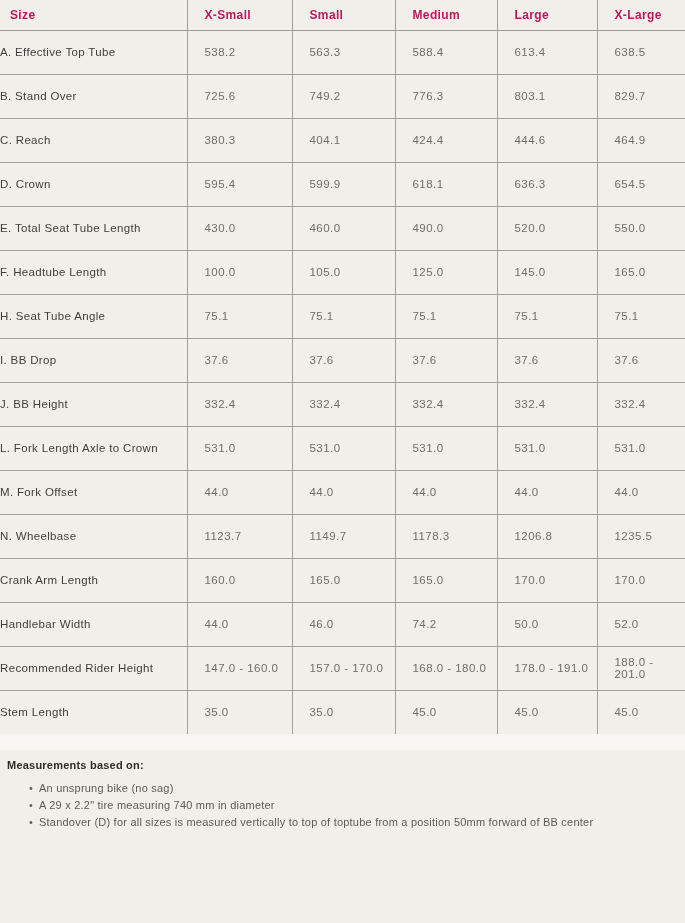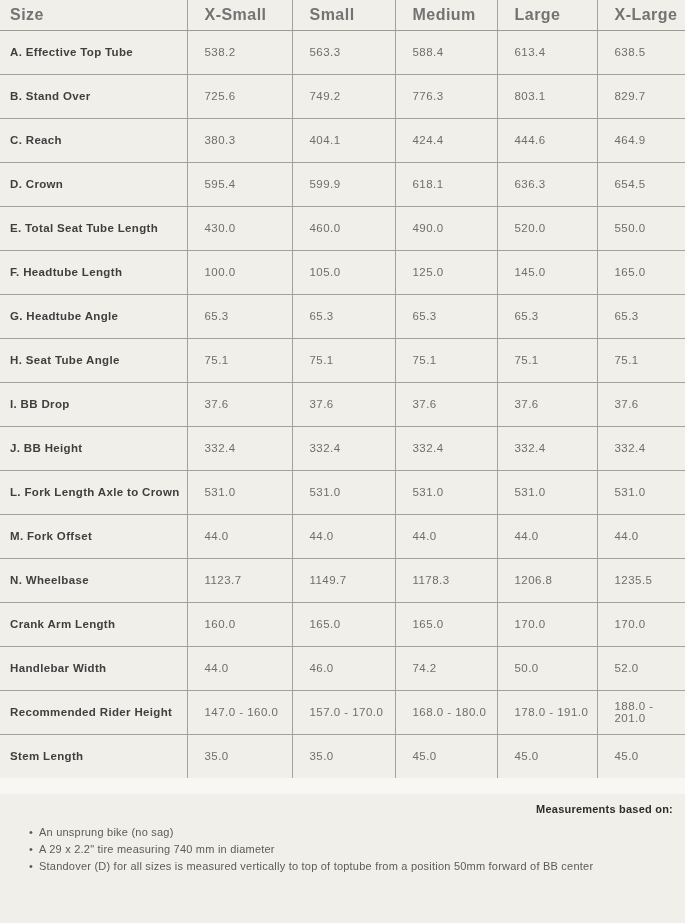--- a/index.html
+++ b/index.html
@@ -32,42 +32,41 @@
   }
   
   table.geometry th + th,
   table.geometry td + td,
   table.geometry th + td,
   table.geometry td + th { border-left: 1px solid #a2a19c; }
 
   
   table.geometry thead th {
     height: 30px;
-    font-size: 16px;
+    font-size: 12px;
     font-weight: bold;
-    color: #737373;
+    color: #be185d;
     letter-spacing: 0.03em;
     border-bottom: 1px solid #9c9b96;
     padding-left: 17px;
   }
   table.geometry thead th:first-child { padding-left: 10px; }
 
   
   table.geometry tbody th,
   table.geometry tbody td { height: 44px; }
   table.geometry tbody tr:not(:last-child) th,
   table.geometry tbody tr:not(:last-child) td {
     border-bottom: 1px solid #a2a19c;
   }
   table.geometry tbody th {
     font-size: 11.5px;
-    font-weight: bold;
+    font-weight: normal;
     color: #3f3f3f;
     letter-spacing: 0.03em;
-    padding-left: 10px;
   }
   table.geometry tbody td {
     font-size: 11.5px;
     font-weight: normal;
     color: #6f6e6a;
     letter-spacing: 0.04em;
     padding-left: 17px;
   }
 
   .scroll-track {
@@ -77,21 +76,20 @@
   }
 
   .footnotes {
     padding: 9px 12px 0 7px;
   }
   .footnotes-heading {
     font-size: 11px;
     font-weight: bold;
     color: #2e2d2a;
     letter-spacing: 0.02em;
-    text-align: right;
   }
   .footnotes ul {
     list-style: none;
     margin-top: 9px;
     padding-left: 22px;
   }
   .footnotes li {
     font-size: 11px;
     line-height: 17px;
     color: #5c5b55;
@@ -174,28 +172,20 @@
         </tr>
         <tr>
           <th>F. Headtube Length</th>
           <td>100.0</td>
           <td>105.0</td>
           <td>125.0</td>
           <td>145.0</td>
           <td>165.0</td>
         </tr>
         <tr>
-          <th>G. Headtube Angle</th>
-          <td>65.3</td>
-          <td>65.3</td>
-          <td>65.3</td>
-          <td>65.3</td>
-          <td>65.3</td>
-        </tr>
-        <tr>
           <th>H. Seat Tube Angle</th>
           <td>75.1</td>
           <td>75.1</td>
           <td>75.1</td>
           <td>75.1</td>
           <td>75.1</td>
         </tr>
         <tr>
           <th>I. BB Drop</th>
           <td>37.6</td>

